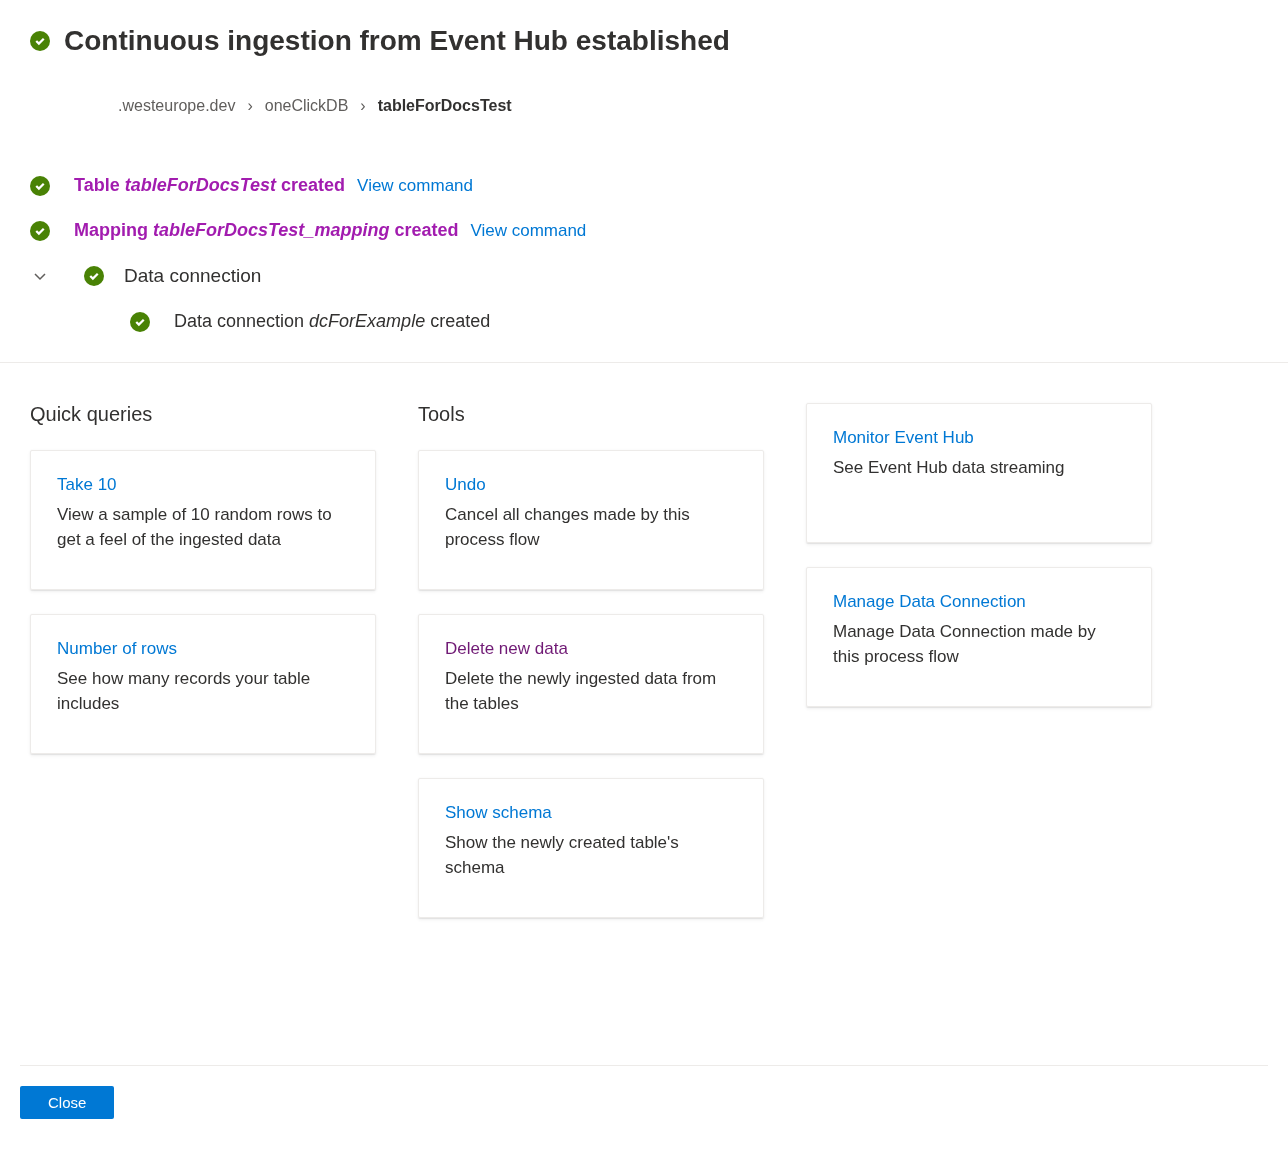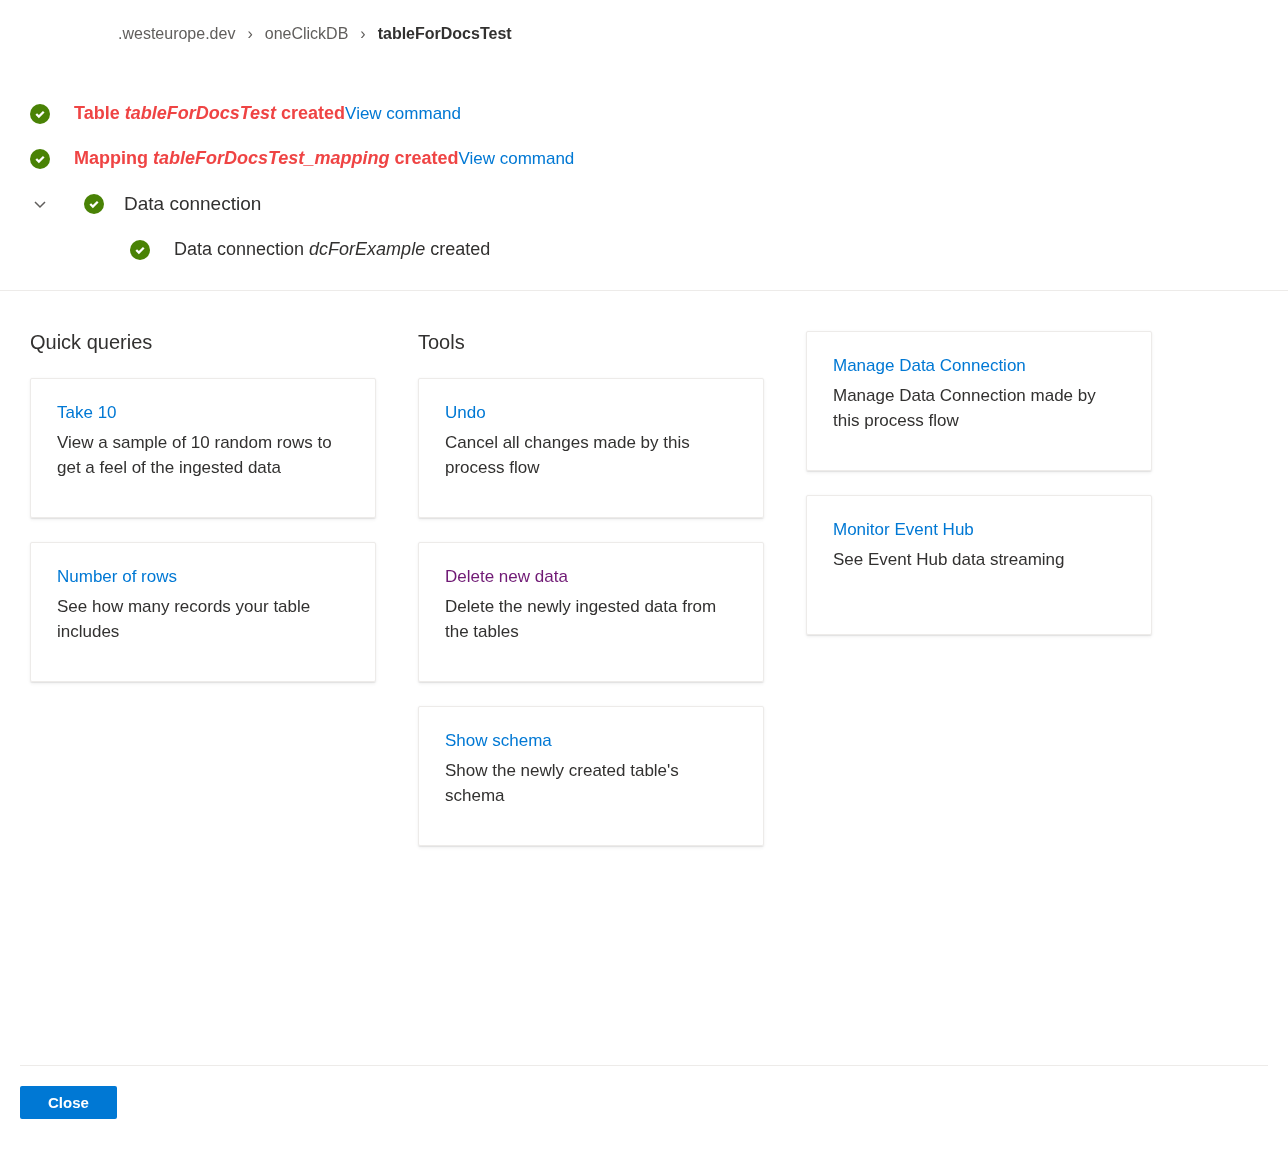--- a/index.html
+++ b/index.html
@@ -68,32 +68,33 @@
       margin-bottom: 24px;
     }
     .status-item {
       display: flex;
       align-items: center;
       margin-bottom: 24px;
       font-size: 18px;
     }
     .status-text {
       margin-left: 24px;
-      color: #ef4444;
+      color: #a21caf;
     }
     .status-text .italic {
       font-style: italic;
       font-weight: 600;
     }
     .status-text .bold {
       font-weight: 600;
     }
     .view-command-link {
       color: #0078d4;
       text-decoration: none;
+      margin-left: 12px;
       font-size: 17px;
       font-weight: 400;
     }
     .expandable-row {
       display: flex;
       align-items: center;
       margin-bottom: 24px;
     }
     .chevron-wrap {
       width: 20px;
@@ -183,31 +184,39 @@
       border: none;
       border-top: 1px solid #edebe9;
       margin-bottom: 20px;
     }
     .close-button {
       background: #0078d4;
       color: #ffffff;
       border: none;
       padding: 8px 28px;
       font-size: 15px;
-      font-weight: 700;
+      font-weight: 400;
       cursor: pointer;
       border-radius: 2px;
       font-family: inherit;
     }
   </style>
 </head>
 <body>
 
 <div class="container">
 
+  <div class="header-row">
+    <span class="check-icon">
+      <svg viewBox="0 0 16 16">
+          <polyline points="3,8 6.5,11.5 13,5"></polyline>
+        </svg>
+    </span>
+    <h1 class="page-title">Continuous ingestion from Event Hub established</h1>
+  </div>
 
   <div class="breadcrumb">
     <span class="breadcrumb-item">.westeurope.dev</span>
     <span class="breadcrumb-sep">›</span>
     <span class="breadcrumb-item">oneClickDB</span>
     <span class="breadcrumb-sep">›</span>
     <span class="breadcrumb-item active">tableForDocsTest</span>
   </div>
 
   <div class="status-list">
@@ -288,26 +297,26 @@
         <div class="card-desc">Delete the newly ingested data from the tables</div>
       </div>
       <div class="card">
         <div class="card-title">Show schema</div>
         <div class="card-desc">Show the newly created table's schema</div>
       </div>
     </div>
 
     <div class="section">
       <div class="card">
+        <div class="card-title">Monitor Event Hub</div>
+        <div class="card-desc">See Event Hub data streaming</div>
+      </div>
+      <div class="card">
         <div class="card-title">Manage Data Connection</div>
         <div class="card-desc">Manage Data Connection made by this process flow</div>
-      </div>
-      <div class="card">
-        <div class="card-title">Monitor Event Hub</div>
-        <div class="card-desc">See Event Hub data streaming</div>
       </div>
     </div>
   </div>
 </div>
 
 <div class="footer">
   <hr class="footer-divider">
   <button class="close-button">Close</button>
 </div>
 

